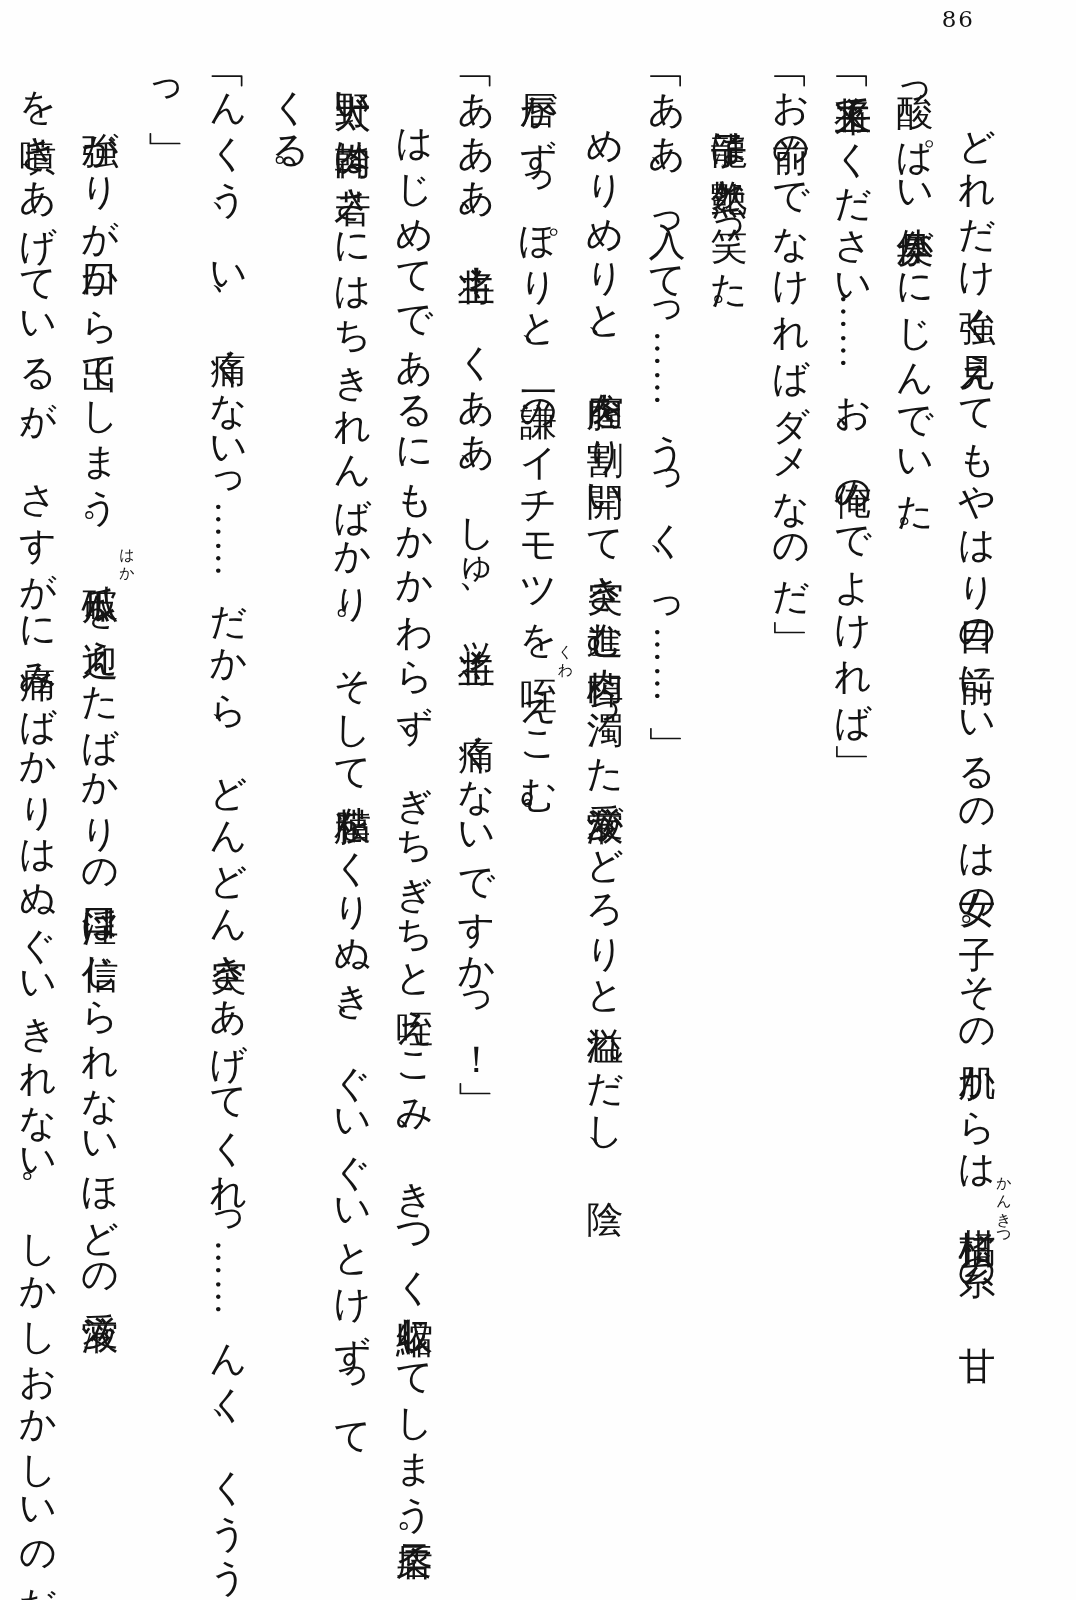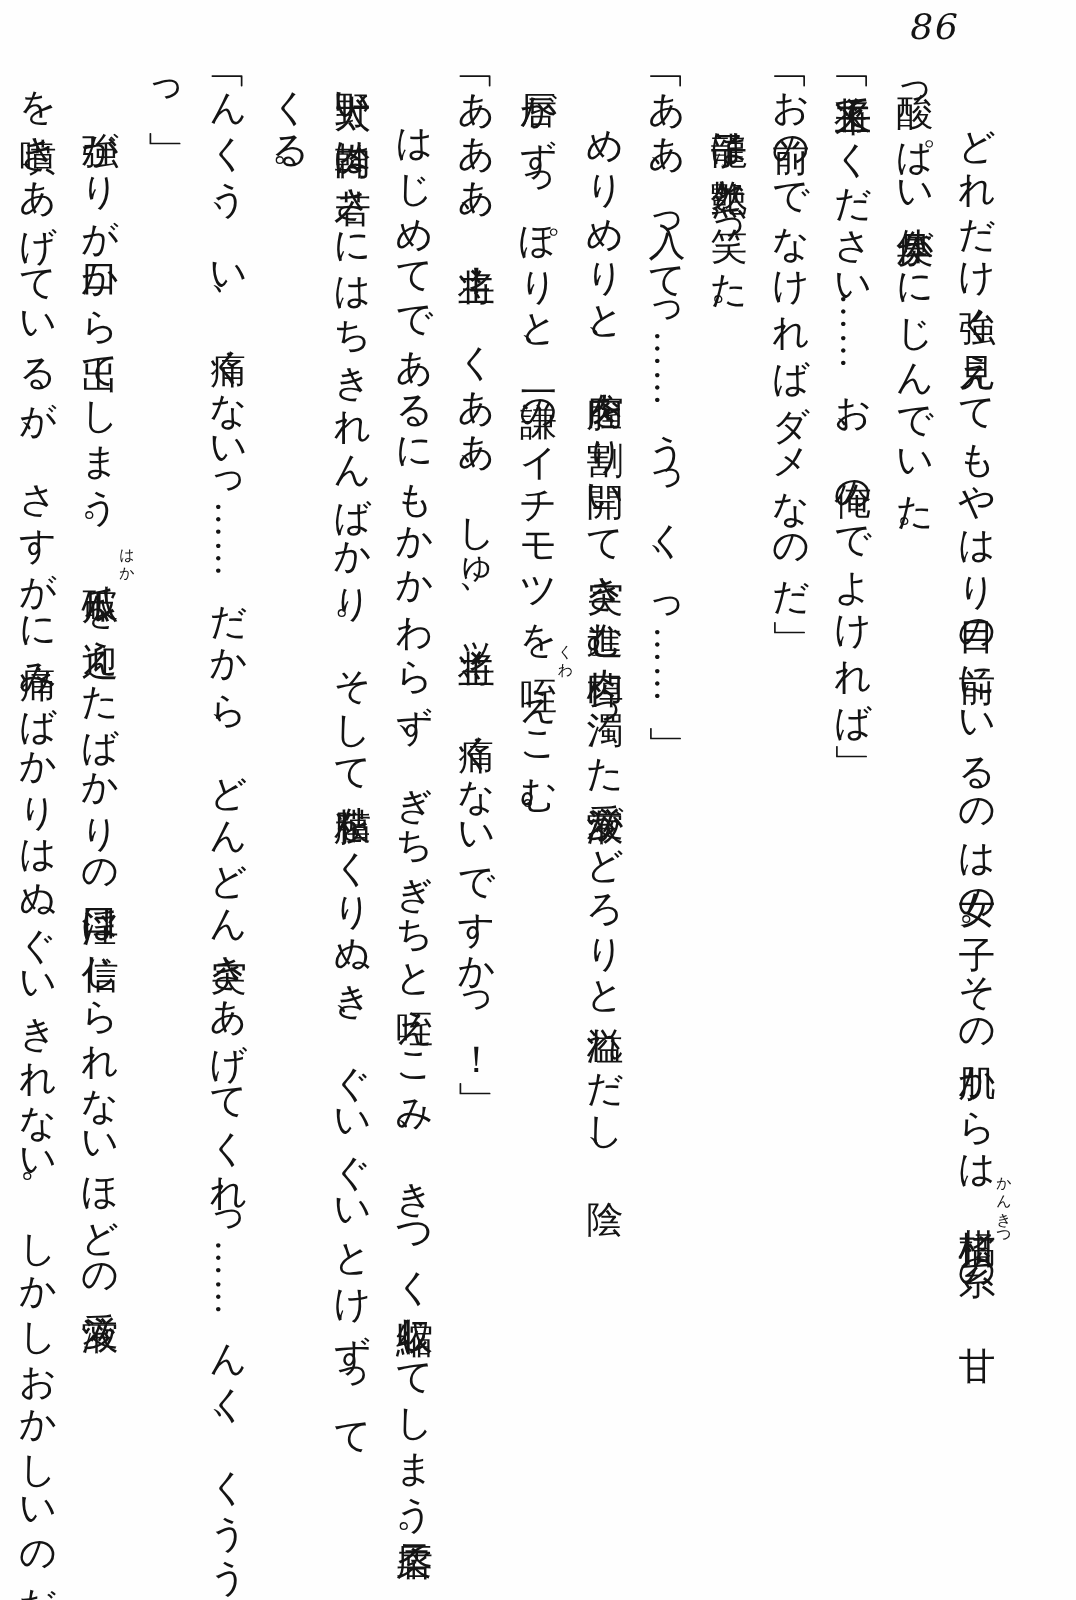--- a/index.html
+++ b/index.html
@@ -12,23 +12,22 @@
     width: 1076px;
     height: 1600px;
     background: #fefefe;
     overflow: hidden;
     font-family: "Liberation Serif", "DejaVu Serif", serif;
     color: #141414;
   }
   .page-number {
     position: absolute;
     top: 6px;
-    right: 116px;
-    font-size: 36px;
-    font-style: italic;
+    right: 101px;
+    font-size: 23px;
     font-family: "DejaVu Serif", "Liberation Serif", serif;
     letter-spacing: 2px;
   }
   .text-block {
     position: absolute;
     top: 64px;
     right: 64px;
     height: 1536px;
     writing-mode: vertical-rl;
     text-orientation: mixed;

